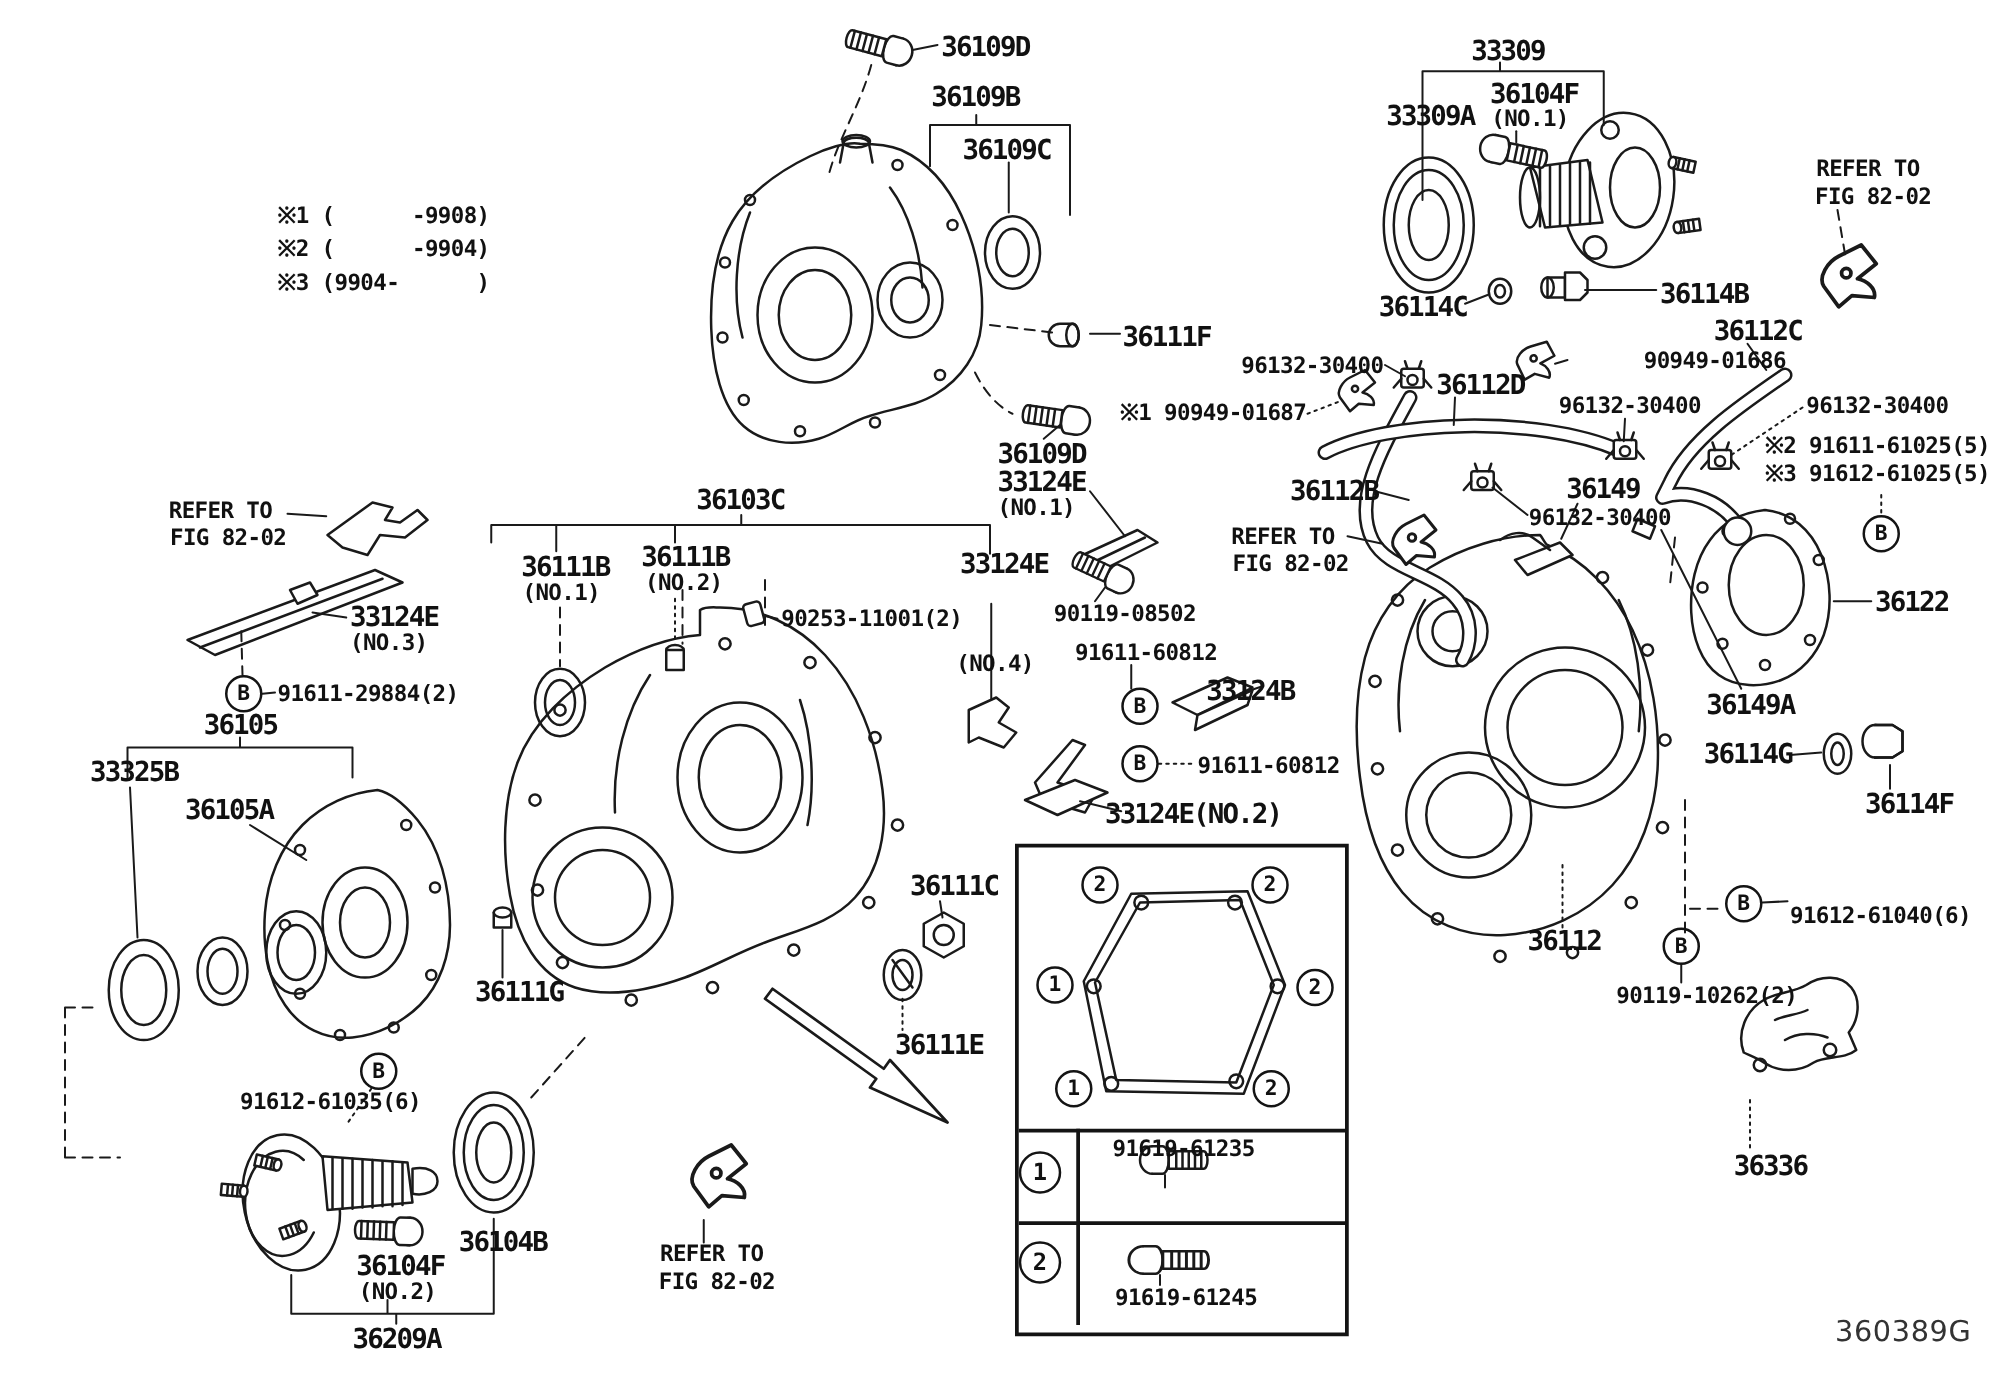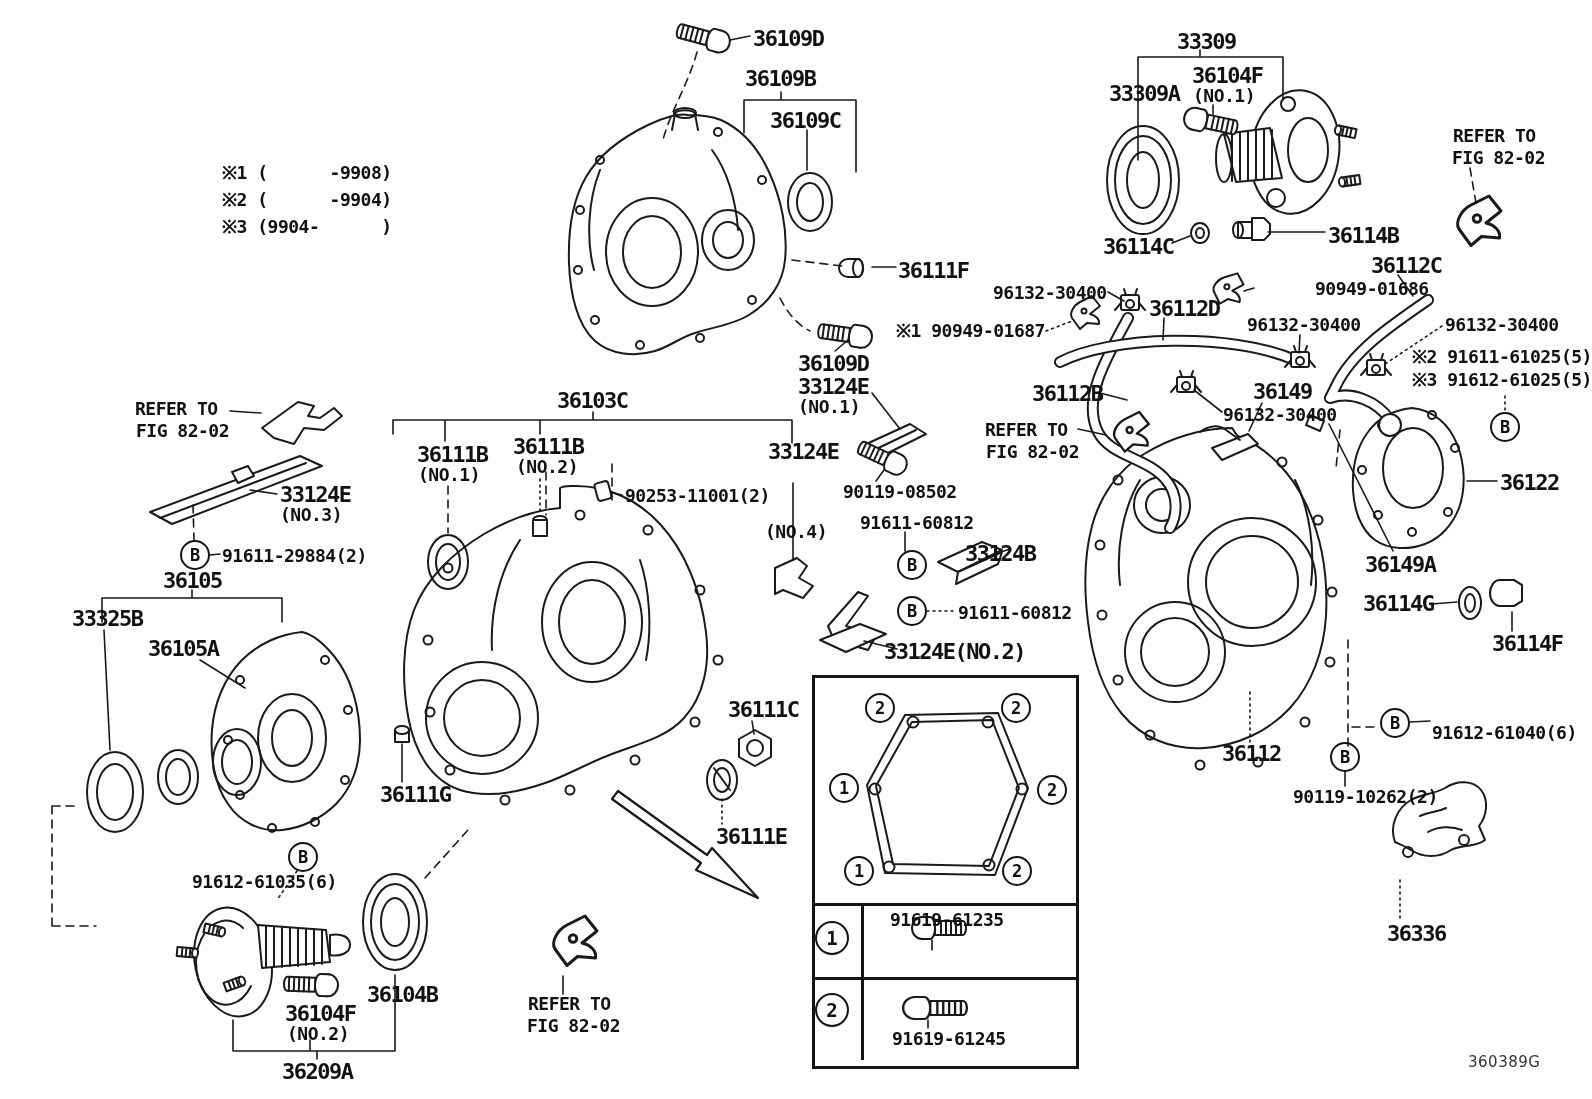--- a/index.html
+++ b/index.html
@@ -12,21 +12,21 @@
   .lbl.sm{font-size:18px;letter-spacing:-0.5px;}
   .mk{position:absolute;width:26px;height:26px;border:2.5px solid #141414;border-radius:50%;
       display:flex;align-items:center;justify-content:center;font-size:17px;font-weight:700;
       color:#111;background:transparent;z-index:3;line-height:1;}
   .mk.big{width:30px;height:30px;font-size:19px;}
   .inset{position:absolute;left:812px;top:675px;width:261px;height:388px;border:3px solid #141414;
          z-index:2;pointer-events:none;}
   .inset .hline{position:absolute;left:0;width:100%;height:3px;background:#141414;}
   .inset .vline{position:absolute;width:3px;background:#141414;}
   .figcode{position:absolute;left:1468px;top:1053px;font-family:"DejaVu Sans","Liberation Sans",sans-serif;
-           font-size:15px;color:#333;z-index:3;letter-spacing:0.5px;}
+           font-size:23px;color:#333;z-index:3;letter-spacing:0.5px;}
 </style>
 </head>
 <body>
 
 <div id="canvas">
 
   <svg id="art" width="1592" height="1099" viewBox="0 0 1592 1099">
     <defs>
       <g id="bolt" stroke="#1a1a1a" stroke-width="2" fill="#fff">
         <ellipse cx="-6" cy="0" rx="10" ry="11"></ellipse>

